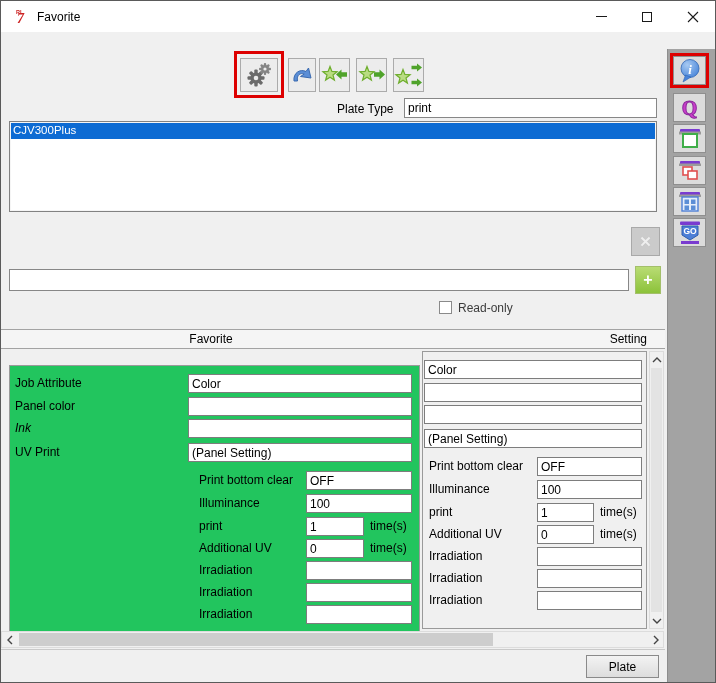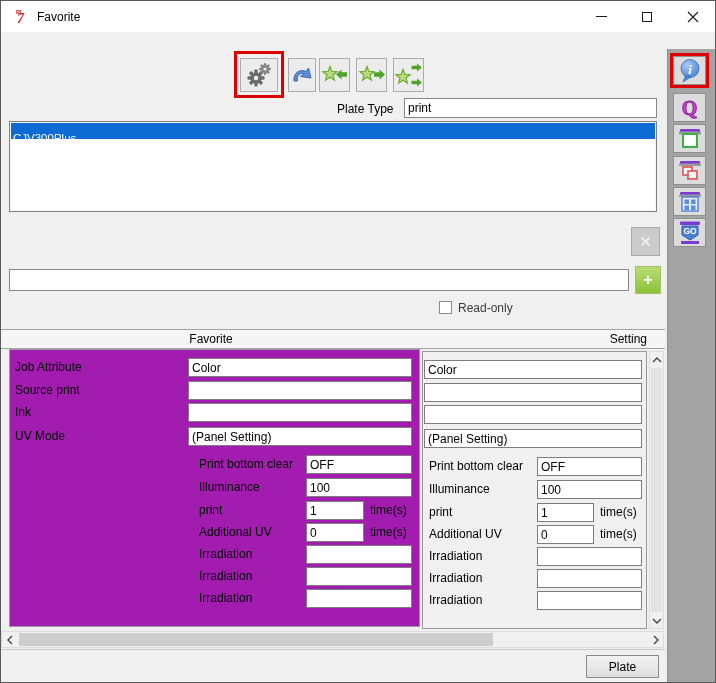--- a/index.html
+++ b/index.html
@@ -27,50 +27,50 @@
   #red-wrap .tool-btn{position:static;width:38px;}
   #tb-undo{left:287px;width:28px;}
   #tb-star-in{left:318px;width:31px;}
   #tb-star-out{left:355px;width:31px;}
   #tb-star-all{left:392px;width:31px;}
   
   #plate-label{position:absolute;left:336px;top:101px;}
   #plate-input{position:absolute;left:403px;top:97px;width:253px;height:20px;border:1px solid #878787;background:#fff;font:12px "Liberation Sans",sans-serif;padding:1px 3px;}
   
   #printer-list{position:absolute;left:8px;top:120px;width:648px;height:91px;background:#fff;border:1px solid #828282;box-shadow:inset 0 0 0 1px #f5f5f5;}
-  .list-row-selected{margin:1px;height:16px;background:#0d6bd3;color:#fff;padding:8px 2px;font-size:11.5px;line-height:14px;}
+  .list-row-selected{margin:1px;height:16px;background:#0d6bd3;color:#fff;padding:0 2px;font-size:11.5px;line-height:14px;}
   
   #delete-btn{position:absolute;left:630px;top:226px;width:29px;height:29px;background:#cbcbcb;border:1px solid #a9a9a9;display:flex;align-items:center;justify-content:center;}
   #delete-btn .xg{font-weight:bold;font-size:15px;color:#efefef;text-shadow:0 0 1px #b5b5b5;}
   #name-input{position:absolute;left:8px;top:268px;width:620px;height:22px;border:1px solid #878787;background:#fff;font:12px "Liberation Sans",sans-serif;padding:1px 3px;}
   #add-btn{position:absolute;left:634px;top:265px;width:26px;height:28px;background:linear-gradient(#b9dc74,#8cc23a);border:1px solid #a3bf6a;display:flex;align-items:center;justify-content:center;}
   #add-btn .pg{font-weight:bold;font-size:16px;color:#fff;line-height:1;}
   
   #readonly-box{position:absolute;left:438px;top:300px;width:13px;height:13px;background:#fff;border:1px solid #8a8a8a;}
   #readonly-label{position:absolute;left:457px;top:300px;color:#3c3c3c;}
   
   #cmp-header{position:absolute;left:0;top:328px;width:664px;height:20px;background:#f5f5f5;border-top:1px solid #a3a3a3;border-bottom:1px solid #a3a3a3;}
   #hdr-favorite{position:absolute;left:0;top:2px;width:420px;text-align:center;}
   #hdr-jobsetup{position:absolute;right:18px;top:2px;}
   
-  #panel-left{position:absolute;left:8px;top:348px;width:411px;height:278px;border:1px solid #9a9a9a;background:#a21caf;}
+  #panel-left{position:absolute;left:8px;top:364px;width:411px;height:278px;border:1px solid #9a9a9a;background:#22c55e;}
   #panel-right{position:absolute;left:421px;top:350px;width:225px;height:278px;border:1px solid #9a9a9a;background:#f0f0f0;}
   .lbl{position:absolute;height:19px;line-height:19px;white-space:nowrap;}
   .fld{position:absolute;height:19px;border:1px solid #7d7d7d;background:#fff;font:12px "Liberation Sans",sans-serif;padding:7px 3px;}
   .sfx{position:absolute;height:19px;line-height:19px;}
   
   .l-main{left:5px;} .l-sub{left:189px;}
   .lf-main{left:178px;width:224px;} .lf-sub{left:296px;width:106px;} .lf-nar{left:296px;width:58px;}
   .ls{left:360px;}
   
   .r-sub{left:6px;}
   .rf-main{left:1px;width:218px;} .rf-sub{left:114px;width:105px;} .rf-nar{left:114px;width:57px;}
   .rs{left:177px;}
   
-  .r0{top:8px;}.r1{top:31px;}.r2{top:53px;}.r3{top:77px;}.r4{top:105px;}.r5{top:128px;}
+  .r0{top:8px;}.r1{top:31px;}.r2{top:53px;font-style:italic;}.r3{top:77px;}.r4{top:105px;}.r5{top:128px;}
   .r6{top:151px;}.r7{top:173px;}.r8{top:195px;}.r9{top:217px;}.r10{top:239px;}
   
   #vscroll{position:absolute;left:648px;top:350px;width:15px;height:278px;background:#f0f0f0;border:1px solid #dcdcdc;}
   #vscroll .arrow{position:absolute;left:0;width:13px;height:15px;display:flex;align-items:center;justify-content:center;}
   #vs-up{top:0;} #vs-down{bottom:0;}
   #vs-thumb{position:absolute;left:1px;top:16px;width:11px;height:244px;background:#e3e3e3;}
   
   #hscroll{position:absolute;left:0;top:630px;width:663px;height:17px;background:#f0f0f0;border:1px solid #dcdcdc;}
   #hscroll .arrow{position:absolute;top:0;width:15px;height:15px;display:flex;align-items:center;justify-content:center;}
   #hs-left{left:0;} #hs-right{right:0;}
@@ -183,25 +183,25 @@
   <span id="readonly-label">Read-only</span>
 
   <div id="cmp-header">
     <div id="hdr-favorite">Favorite</div>
     <div id="hdr-jobsetup">Setting</div>
   </div>
 
   <div id="panel-left">
     <div class="lbl l-main r0">Job Attribute</div>
     <input class="fld lf-main r0" readonly="" value="Color" style="">
-    <div class="lbl l-main r1">Source print</div>
+    <div class="lbl l-main r1">Panel color</div>
     <input class="fld lf-main r1" readonly="" value="" style="">
     <div class="lbl l-main r2">Ink</div>
     <input class="fld lf-main r2" readonly="" value="" style="">
-    <div class="lbl l-main r3">UV Mode</div>
+    <div class="lbl l-main r3">UV Print</div>
     <input class="fld lf-main r3" readonly="" value="(Panel Setting)" style="">
 
     <div class="lbl l-sub r4">Print bottom clear</div>
     <input class="fld lf-sub r4" readonly="" value="OFF" style="">
     <div class="lbl l-sub r5">Illuminance</div>
     <input class="fld lf-sub r5" readonly="" value="100" style="">
     <div class="lbl l-sub r6">print</div>
     <input class="fld lf-nar r6" readonly="" value="1" style="">
     <span class="sfx ls r6">time(s)</span>
     <div class="lbl l-sub r7">Additional UV</div>

